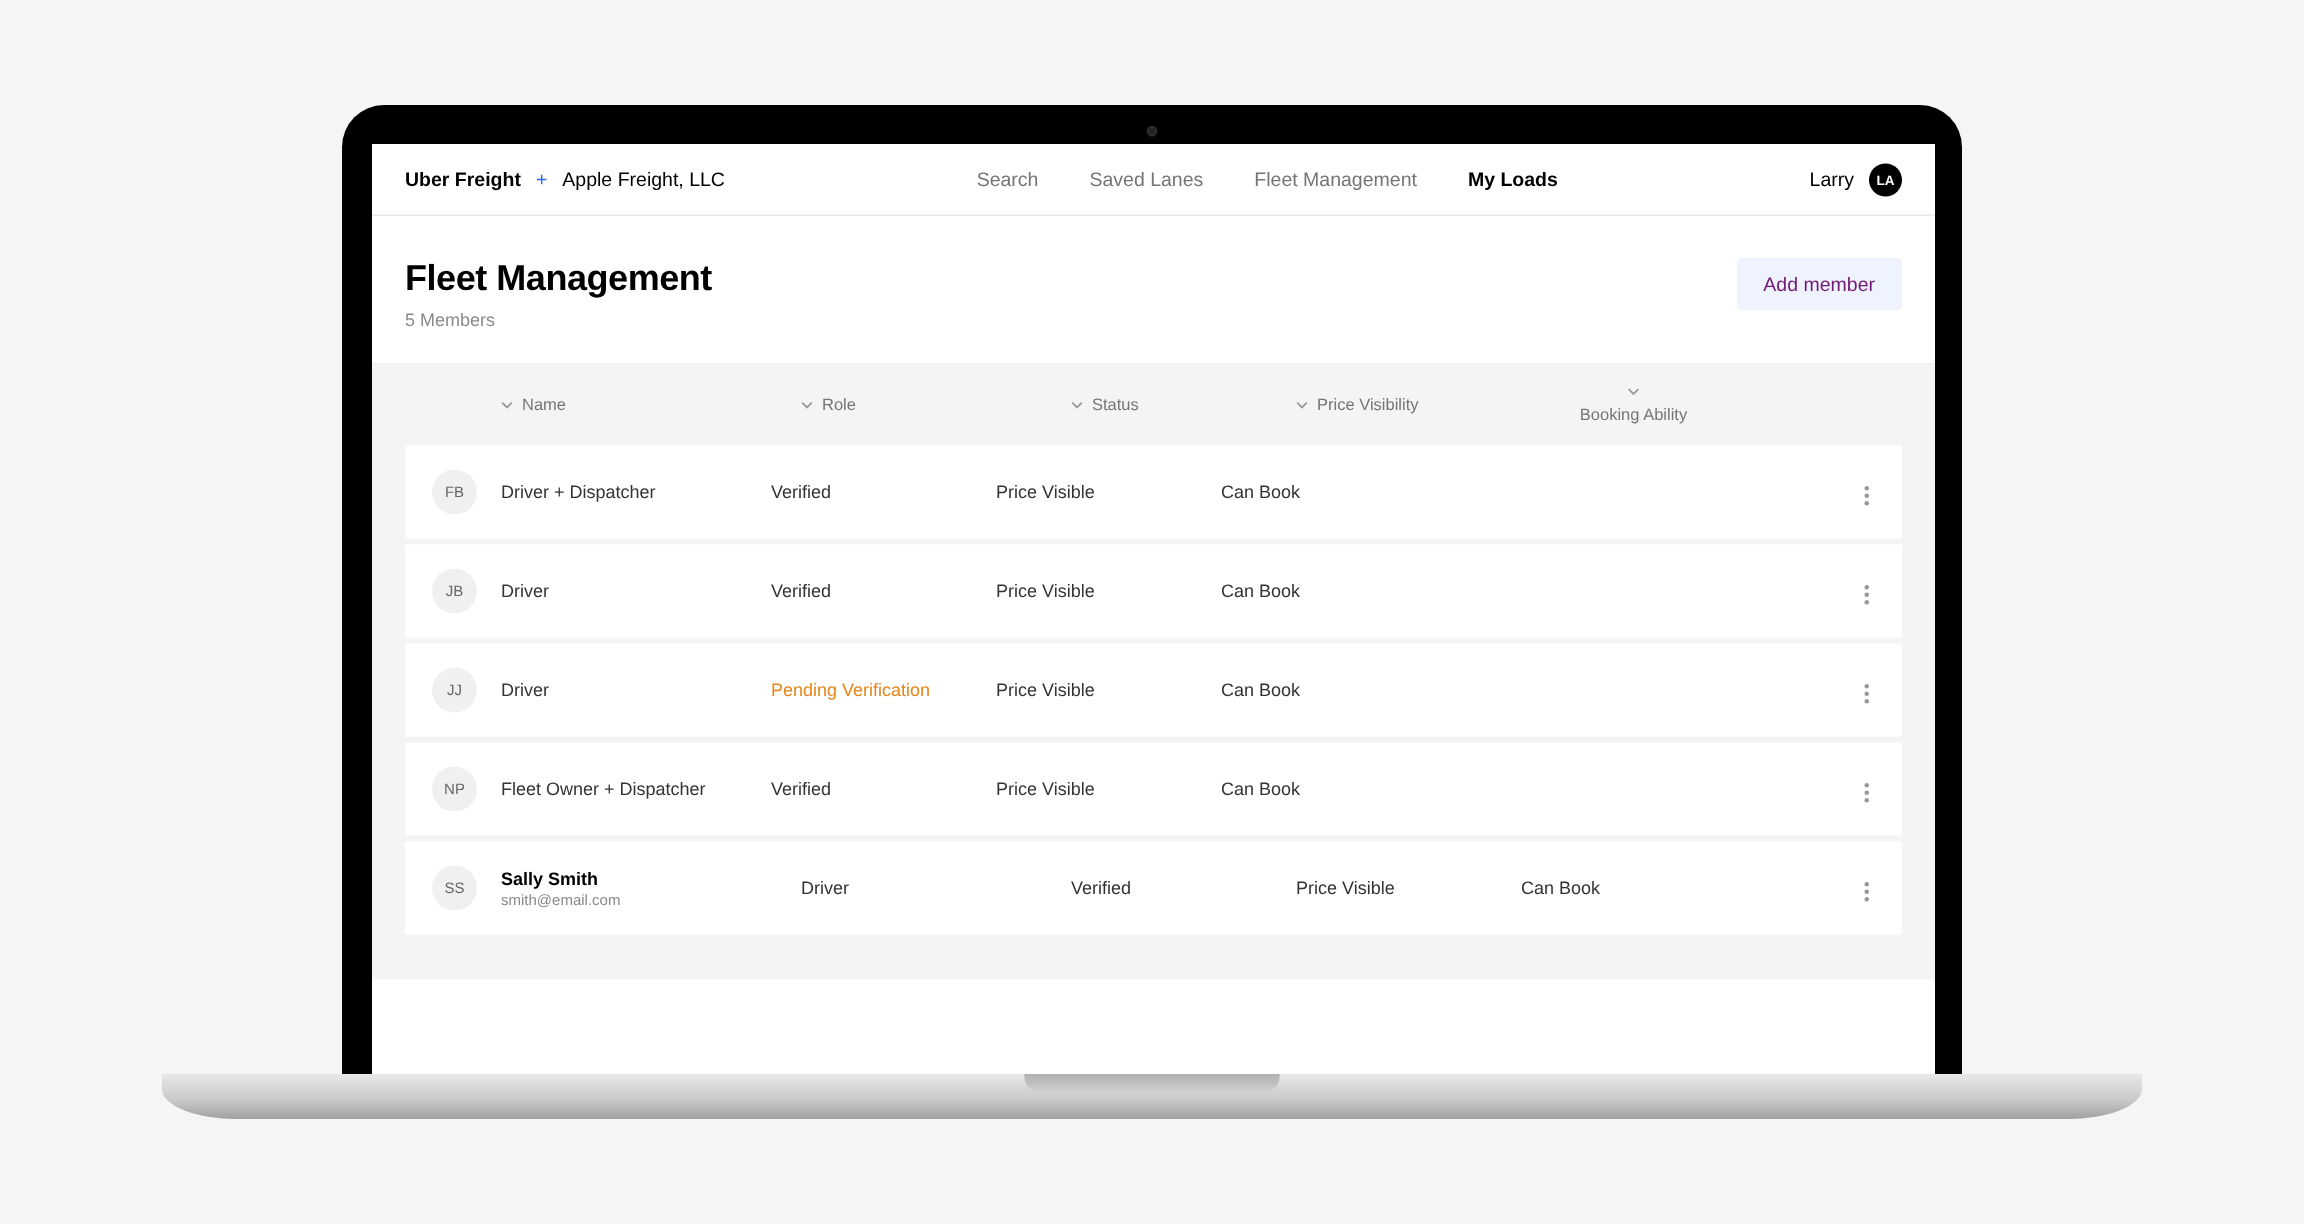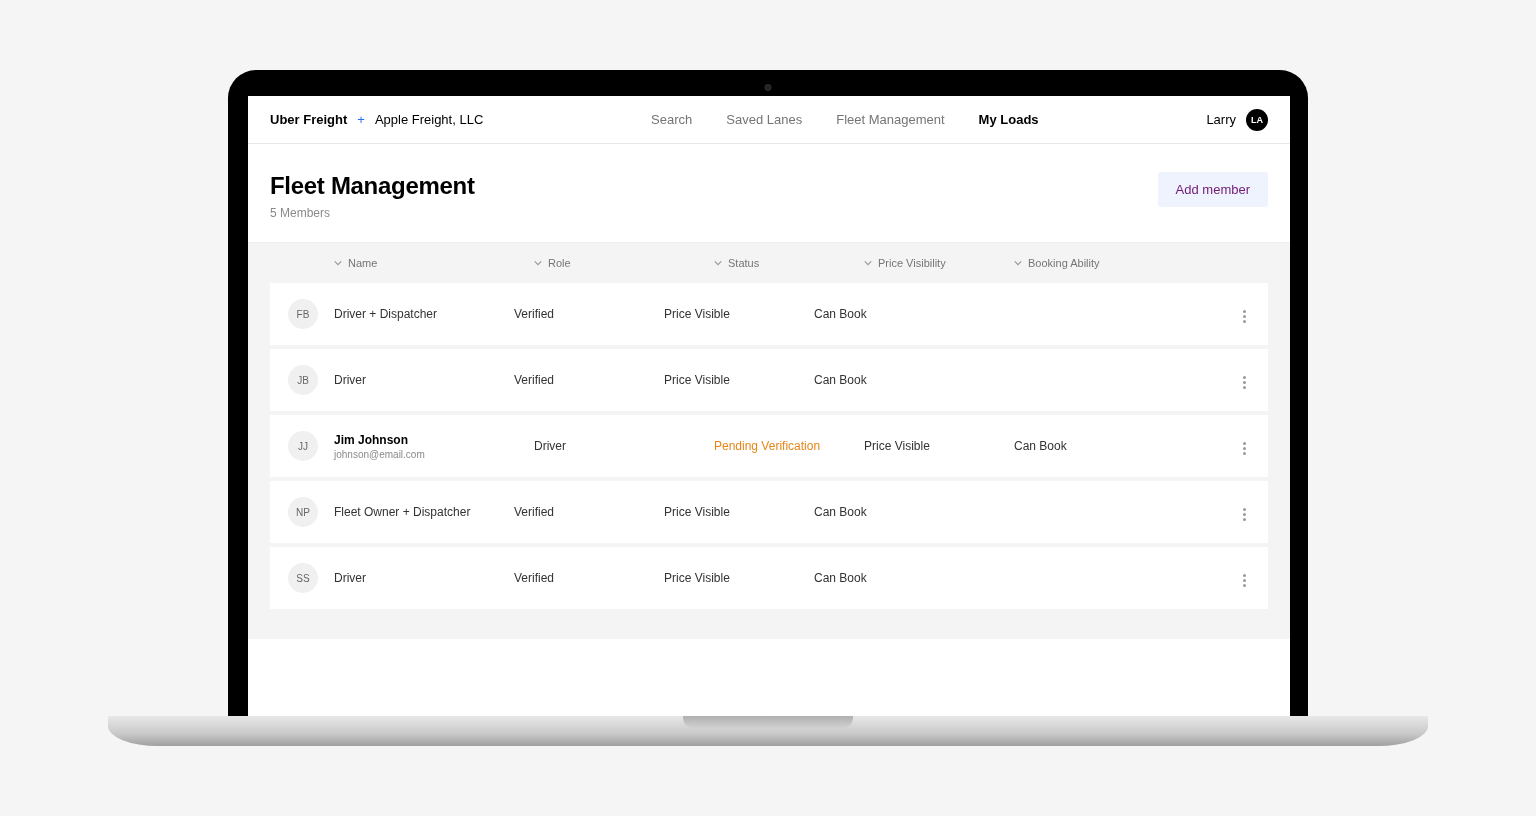--- a/index.html
+++ b/index.html
@@ -164,21 +164,21 @@
       color: #757575;
     }
     .col-icon {
       width: 46px;
       flex-shrink: 0;
     }
     .col-name { width: 200px; }
     .col-role { width: 180px; }
     .col-status { width: 150px; }
     .col-price { width: 150px; }
-    .col-booking { width: 150px; }
+    .col-booking { width: 150px; flex-direction: column; }
     .col-actions { flex: 1; text-align: right; }
     .th {
       display: flex;
       align-items: center;
       gap: 6px;
     }
     .chevron {
       display: inline-block;
       width: 8px;
       height: 8px;
@@ -345,24 +345,20 @@
               <div class="col-actions"><div class="more-dots">
                   <span></span>
                   <span></span>
                   <span></span>
                 </div></div>
             </div>
             <div class="row">
               <div class="col-icon">
                 <div class="avatar-initials">JJ</div>
               </div>
-              <div class="col-name">
-                <div class="member-name">Jim Johnson</div>
-                <div class="member-email">johnson@email.com</div>
-              </div>
               <div class="col-role">Driver</div>
               <div class="col-status status-pending">Pending Verification</div>
               <div class="col-price">Price Visible</div>
               <div class="col-booking">Can Book</div>
               <div class="col-actions"><div class="more-dots">
                   <span></span>
                   <span></span>
                   <span></span>
                 </div></div>
             </div>
@@ -376,20 +372,24 @@
               <div class="col-booking">Can Book</div>
               <div class="col-actions"><div class="more-dots">
                   <span></span>
                   <span></span>
                   <span></span>
                 </div></div>
             </div>
             <div class="row">
               <div class="col-icon">
                 <div class="avatar-initials">SS</div>
+              </div>
+              <div class="col-name">
+                <div class="member-name">Sally Smith</div>
+                <div class="member-email">smith@email.com</div>
               </div>
               <div class="col-role">Driver</div>
               <div class="col-status">Verified</div>
               <div class="col-price">Price Visible</div>
               <div class="col-booking">Can Book</div>
               <div class="col-actions"><div class="more-dots">
                   <span></span>
                   <span></span>
                   <span></span>
                 </div></div>

